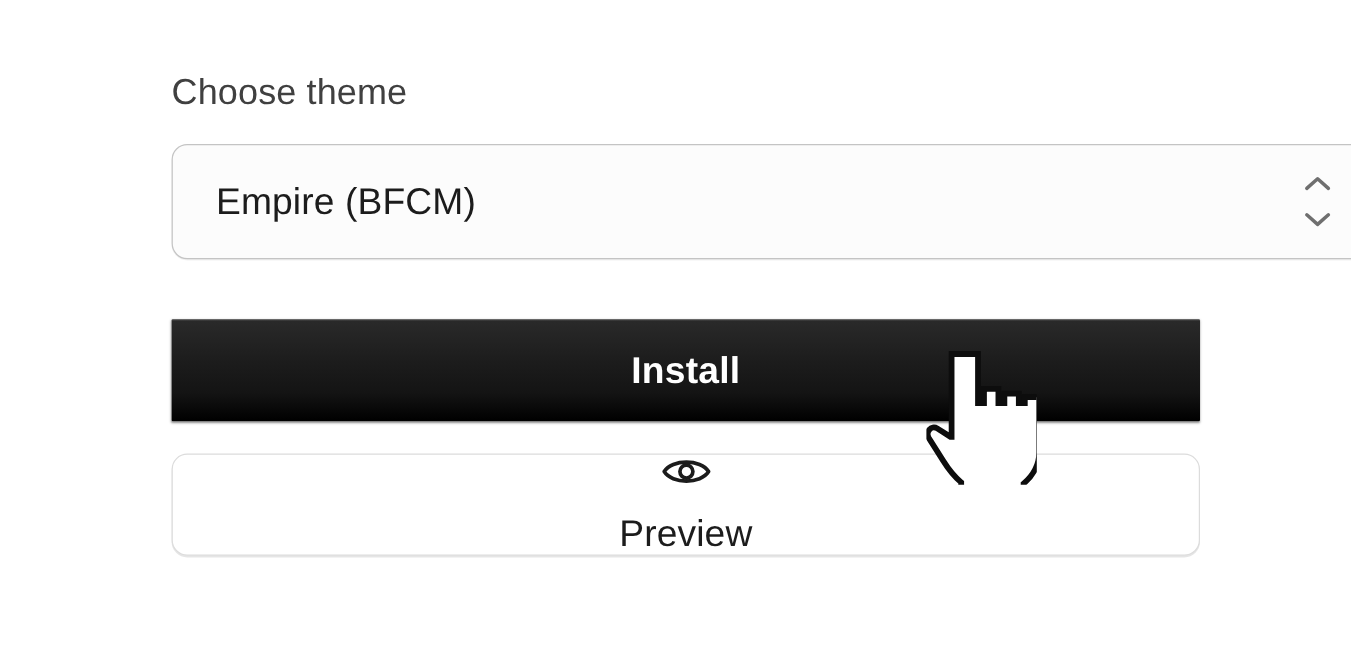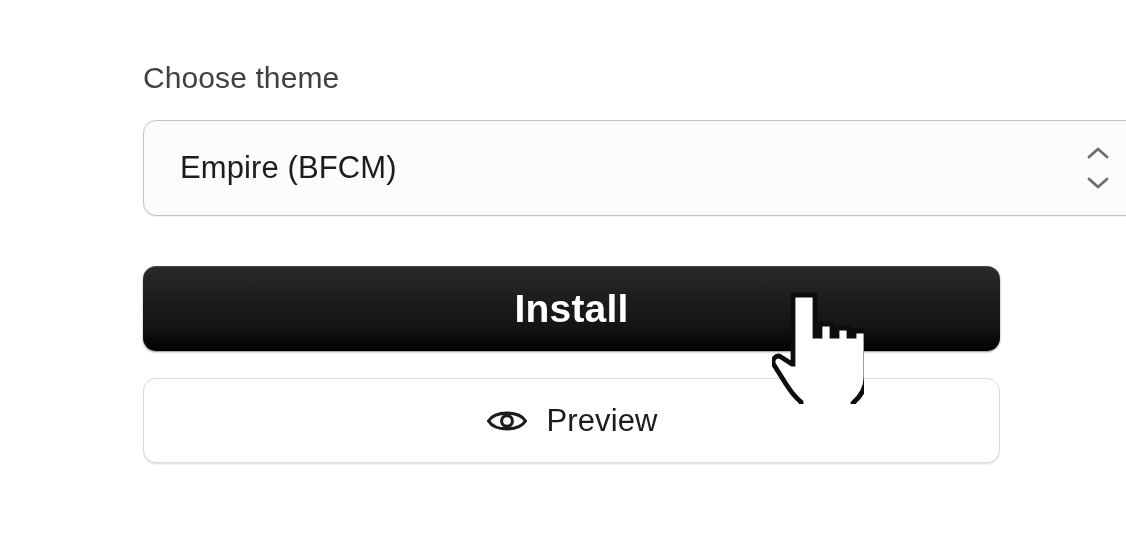--- a/index.html
+++ b/index.html
@@ -75,28 +75,28 @@
 
   
   .btn-install {
     position: absolute;
     left: 143px;
     top: 266px;
     width: 857px;
     height: 85px;
     box-sizing: border-box;
     border: none;
-    border-radius: 13px;
+    border-radius: 1px;
     background: linear-gradient(180deg, #2a2a2a 0%, #1c1c1c 42%, #141414 72%, #000000 100%);
     box-shadow:
       inset 0 1px 0 rgba(255,255,255,0.14),
       0 1px 2px rgba(0,0,0,0.45);
     color: #ffffff;
     font-family: "Liberation Sans", sans-serif;
-    font-size: 39px;
+    font-size: 31px;
     font-weight: bold;
     letter-spacing: 0.2px;
     display: flex;
     align-items: center;
     justify-content: center;
     cursor: pointer;
     padding: 16px;
   }
 
   
@@ -111,20 +111,21 @@
     border: 1.5px solid #dcdcdc;
     border-radius: 13px;
     box-shadow: 0 1.5px 0 rgba(0,0,0,0.10);
     display: flex;
     align-items: center;
     justify-content: center;
     gap: 19px;
     cursor: pointer;
     padding: 16px;
     font-family: "Liberation Sans", sans-serif;
+    flex-direction: column;
   }
   .btn-preview .eye-icon {
     display: flex;
     align-items: center;
     justify-content: center;
     color: #1c1c1c;
   }
   .btn-preview .eye-icon svg { display: block; }
   .btn-preview .label {
     font-size: 31px;

